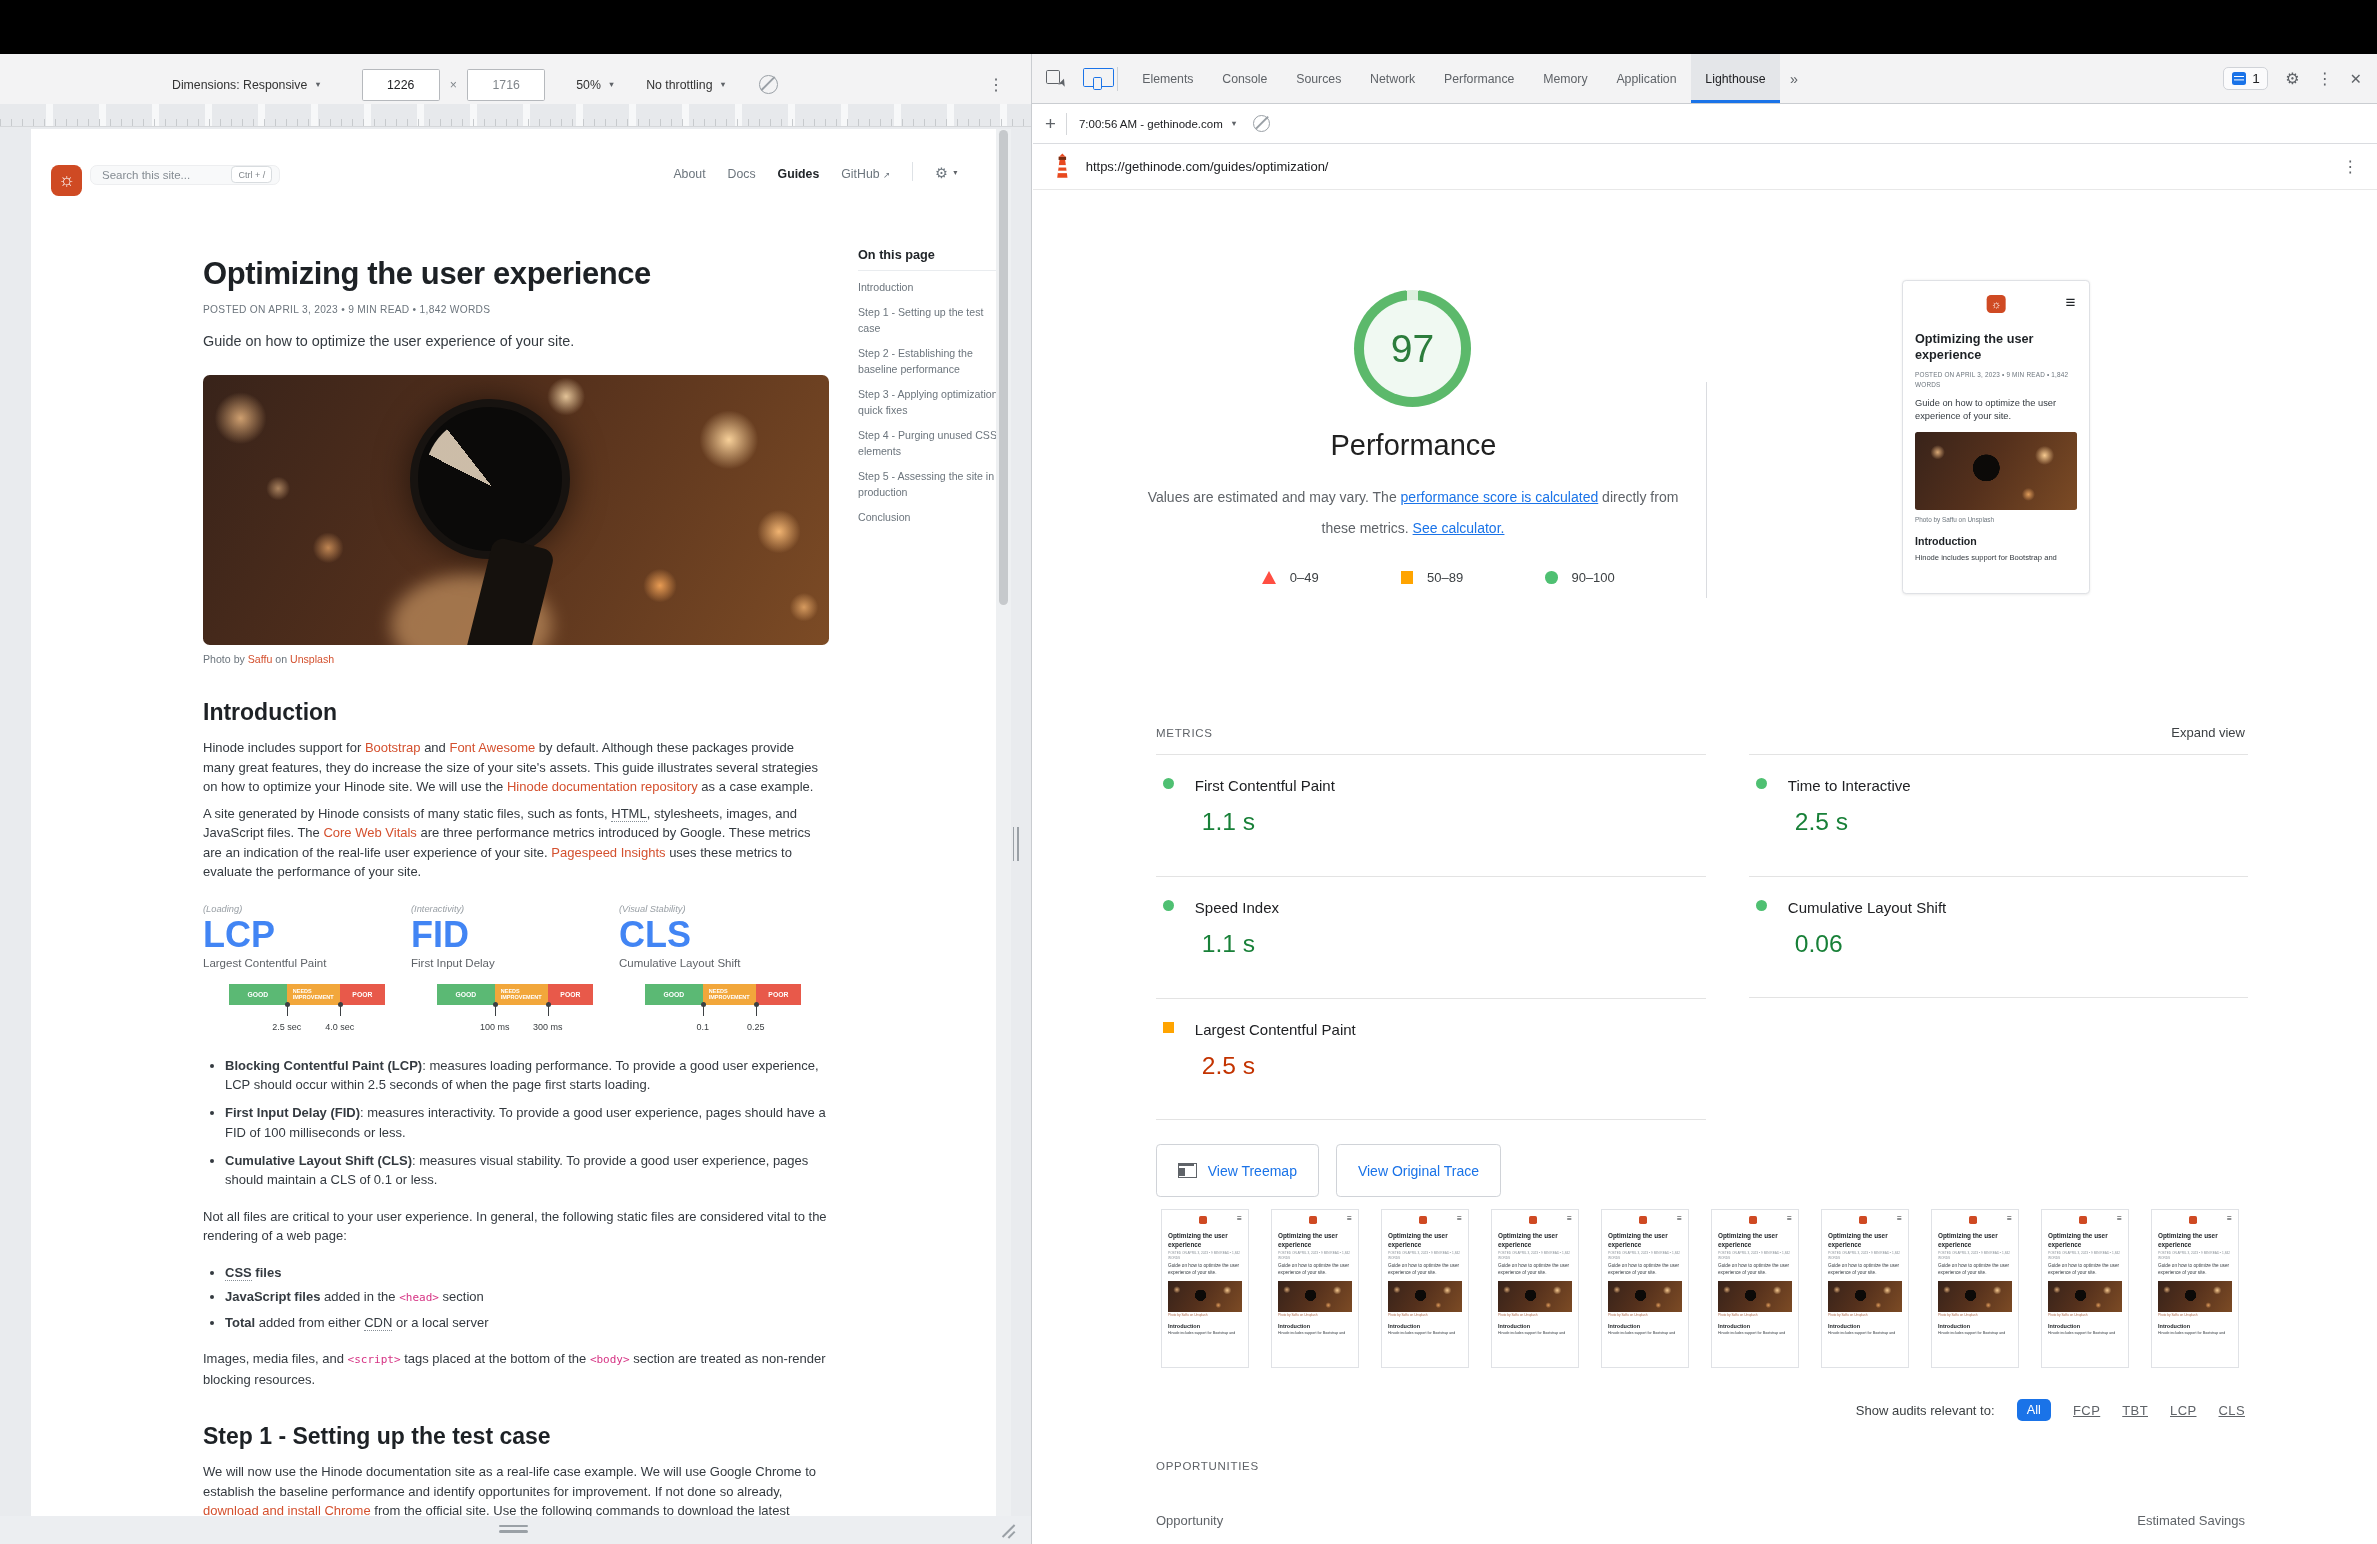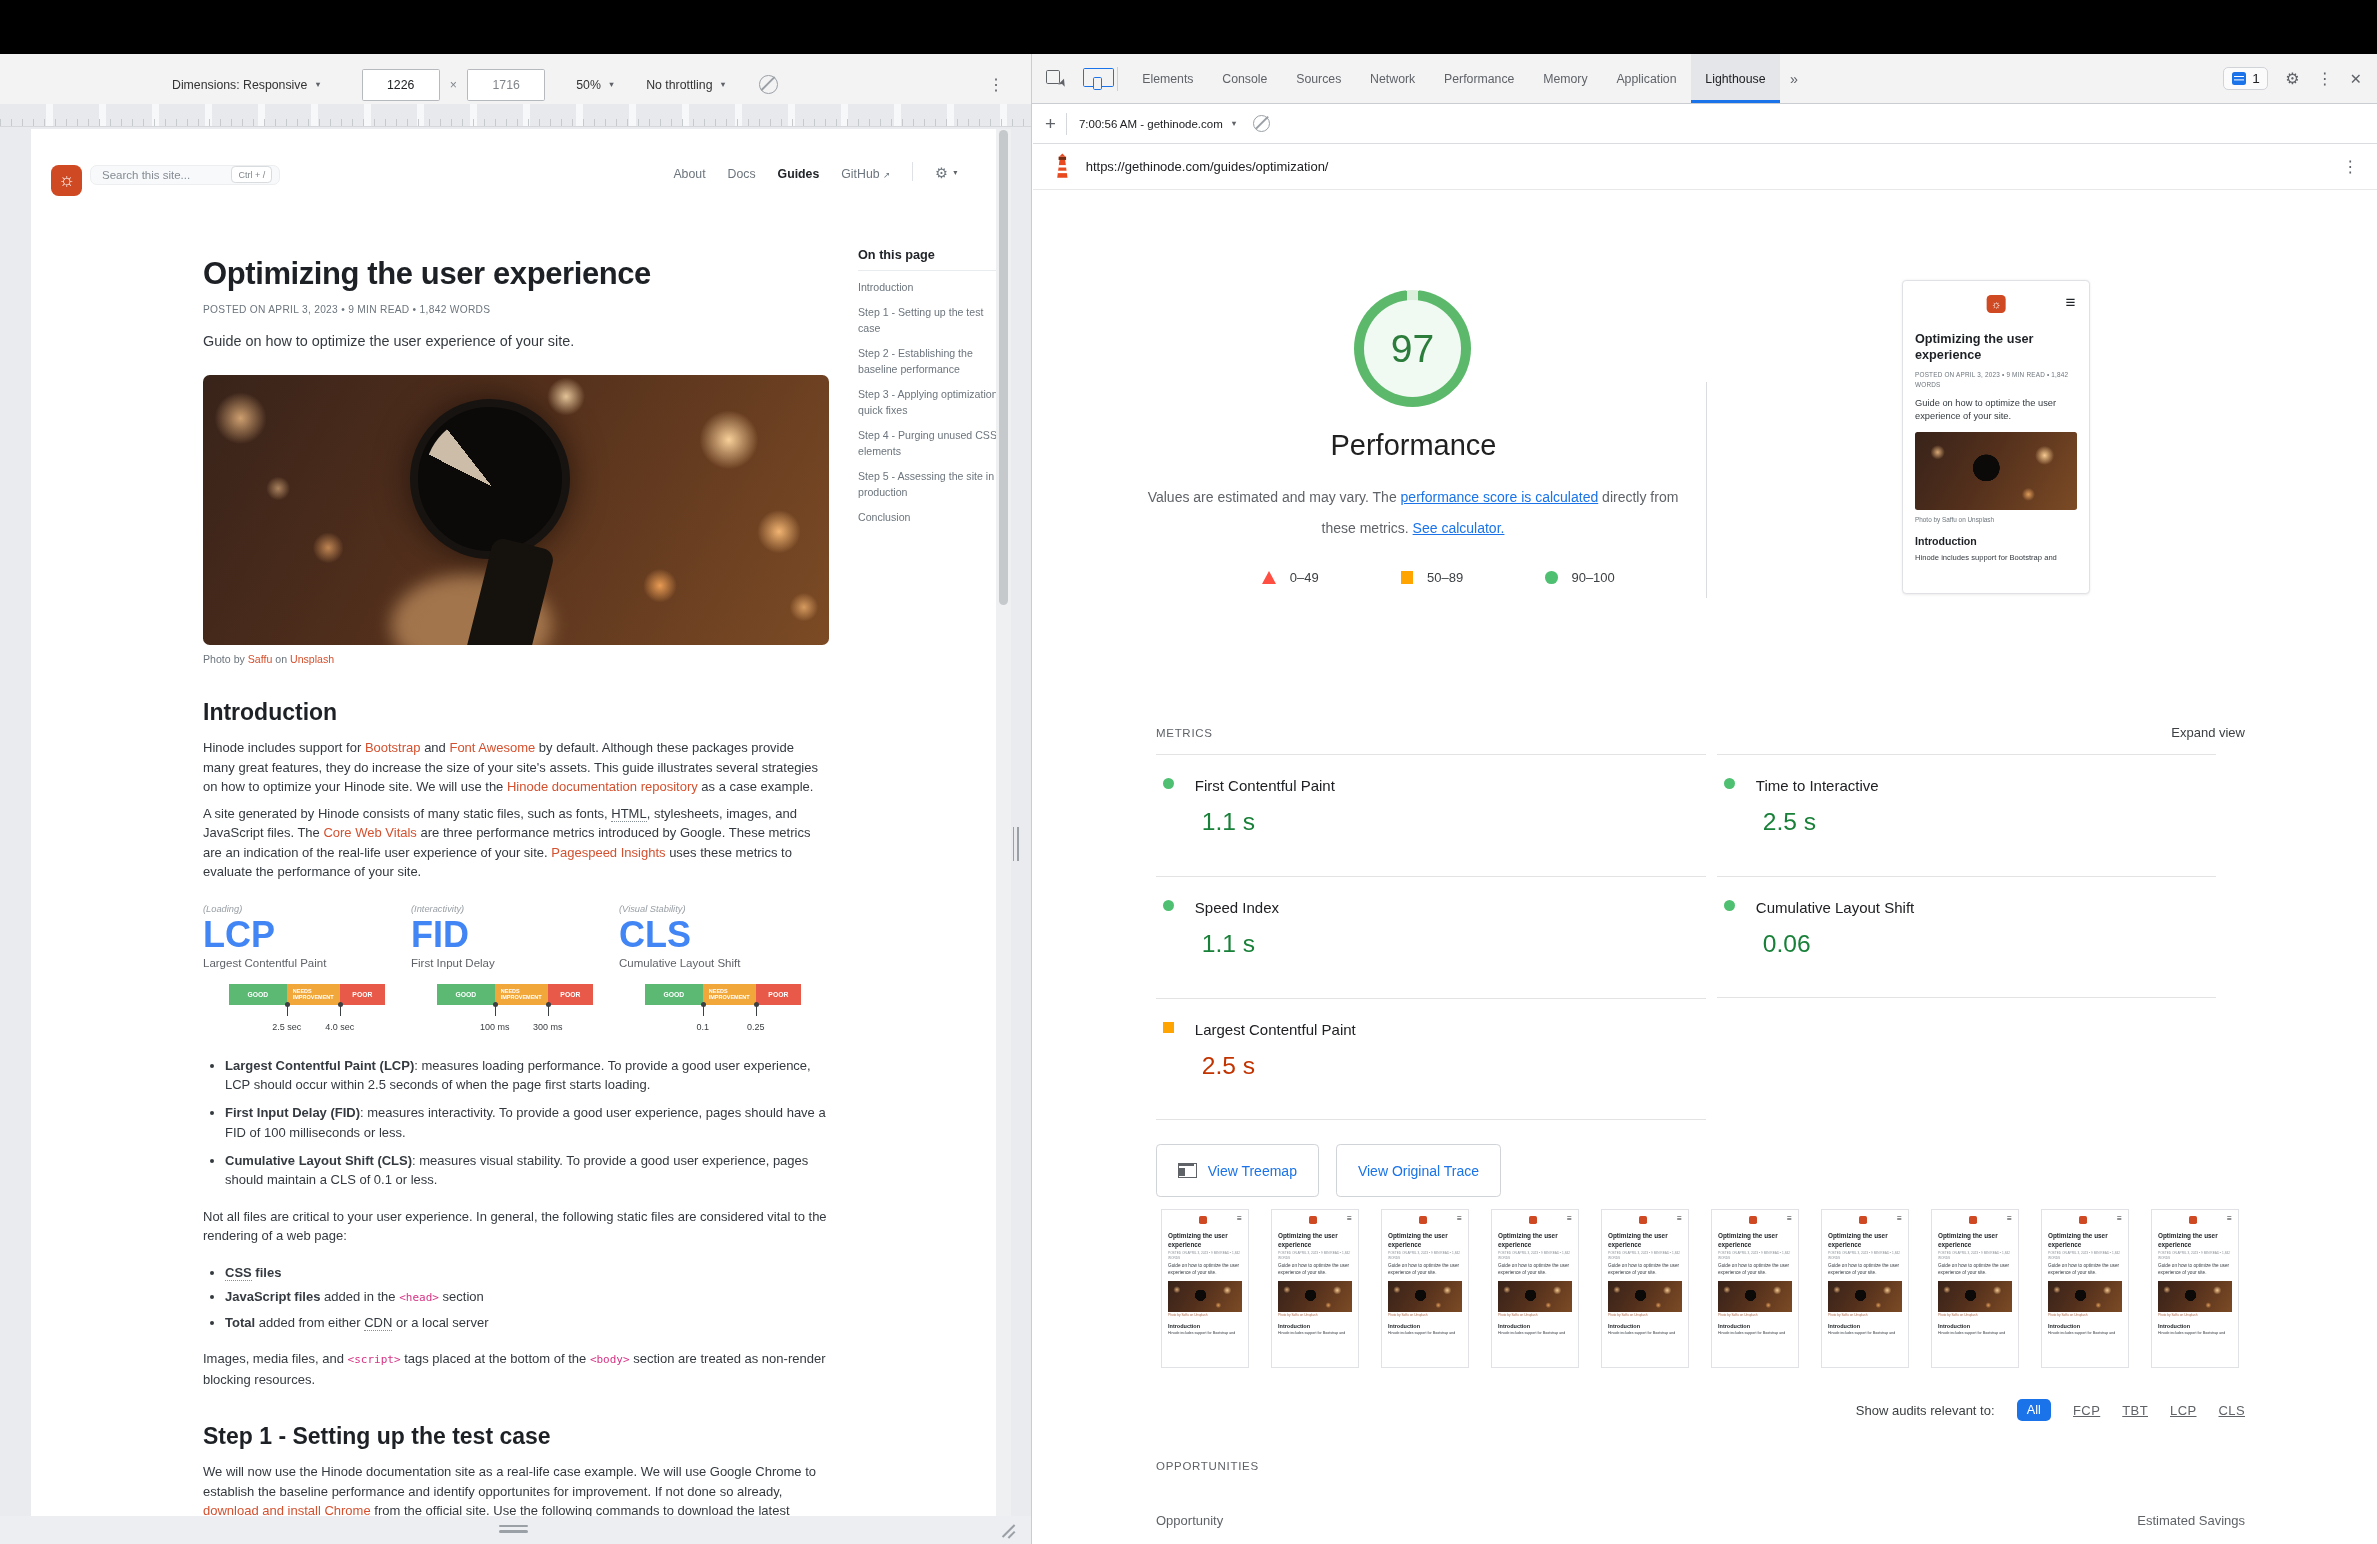--- a/index.html
+++ b/index.html
@@ -184,21 +184,21 @@
  linear-gradient(120deg,#38231a,#54301c 45%,#7c4b25)}
 .pc-cap{margin-top:5.1px;font-size:6.4px;color:#6c757d}
 .pc-intro{margin-top:12px;font-size:10.6px;font-weight:800;color:#1d2125}
 .pc-line{margin-top:6px;font-size:7.6px;color:#343a40}
 
 .sec-label{font-size:11.5px;color:#5f6368;letter-spacing:0.7px}
 .metrics-head{position:absolute;left:123px;top:535px;right:132px;display:flex;justify-content:space-between;align-items:center}
 .expand{font-size:13px;color:#3c4043}
 .mcol{position:absolute;top:564px}
 .mcol.left{left:123px;width:550px}
-.mcol.right{left:684px;width:499px}
+.mcol.right{left:716px;width:499px}
 .m-row{height:122px;border-top:0.8px solid #e3e3e3;padding:22px 0 0 6.8px;position:relative}
 .mcol .m-row:last-child{border-bottom:0.8px solid #e3e3e3}
 .m-ic{display:inline-block;vertical-align:1.7px}
 .m-ic.good{width:11px;height:11px;border-radius:50%;background:#4fc072}
 .m-ic.average{width:11px;height:11px;background:var(--avg-icon)}
 .m-name{font-size:15px;color:#202124;margin-left:21px}
 .m-value{margin:14.4px 0 0 39px;font-size:24.6px}
 .m-value.good{color:var(--value-green)}
 .m-value.average{color:var(--avg-text)}
 
@@ -386,21 +386,21 @@
                 <div class="v-tick t1"></div>
                 <div class="v-tick t2"></div>
               </div>
               <div class="v-labels">
                 <span class="l1">0.1</span>
                 <span class="l2">0.25</span>
               </div>
             </div>
           </div>
         <ul class="ul" id="ul1">
-            <li><span class="bd">Largest Contentful Paint (LCP)</span><span>: measures loading performance. To provide a good user experience, LCP should occur within 2.5 seconds of when the page first starts loading.</span></li>
+            <li><span class="bd">Blocking Contentful Paint (LCP)</span><span>: measures loading performance. To provide a good user experience, LCP should occur within 2.5 seconds of when the page first starts loading.</span></li>
             <li><span class="bd">First Input Delay (FID)</span><span>: measures interactivity. To provide a good user experience, pages should have a FID of 100 milliseconds or less.</span></li>
             <li><span class="bd">Cumulative Layout Shift (CLS)</span><span>: measures visual stability. To provide a good user experience, pages should maintain a CLS of 0.1 or less.</span></li>
           </ul>
         <div class="para mt20"><span>Not all files are critical to your user experience. In general, the following static files are considered vital to the rendering of a web page:</span></div>
         <ul class="ul mt20 compact" id="ul2">
             <li><span class="ab bd">CSS</span><span class="bd"> files</span></li>
             <li><span class="bd">JavaScript files</span><span> added in the </span><span class="cd">&lt;head&gt;</span><span> section</span></li>
             <li><span class="bd">Total</span><span> added from either </span><span class="ab">CDN</span><span> or a local server</span></li>
           </ul>
         <div class="para mt20"><span>Images, media files, and </span><span class="cd">&lt;script&gt;</span><span> tags placed at the bottom of the </span><span class="cd">&lt;body&gt;</span><span> section are treated as non-render blocking resources.</span></div>

